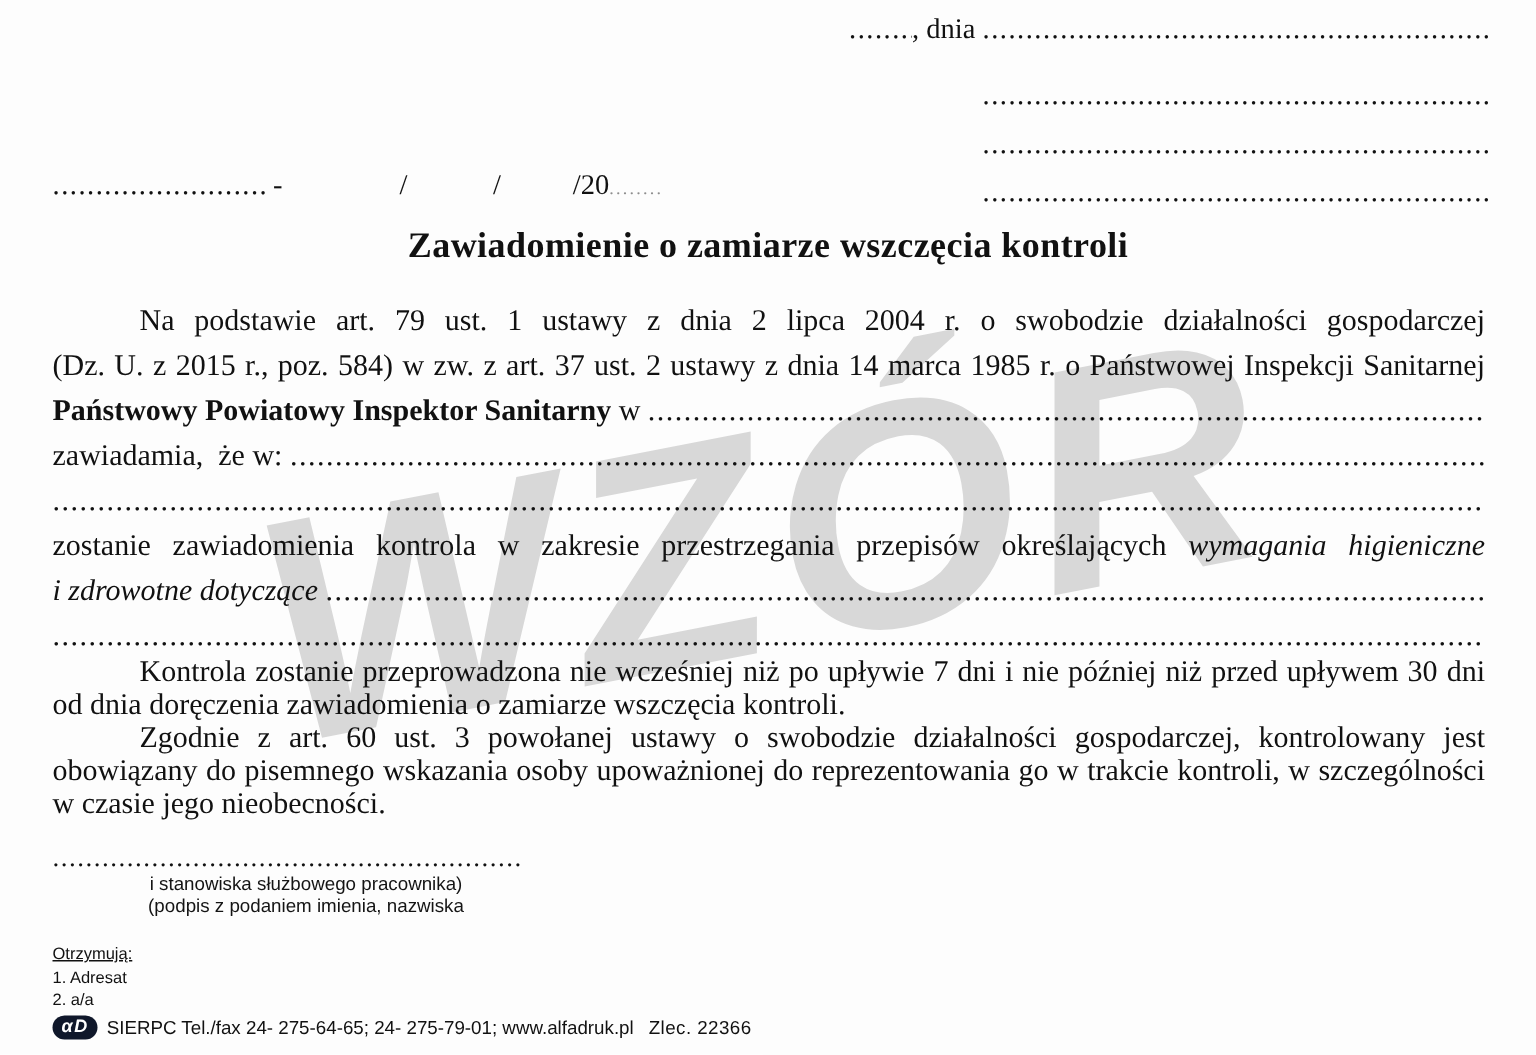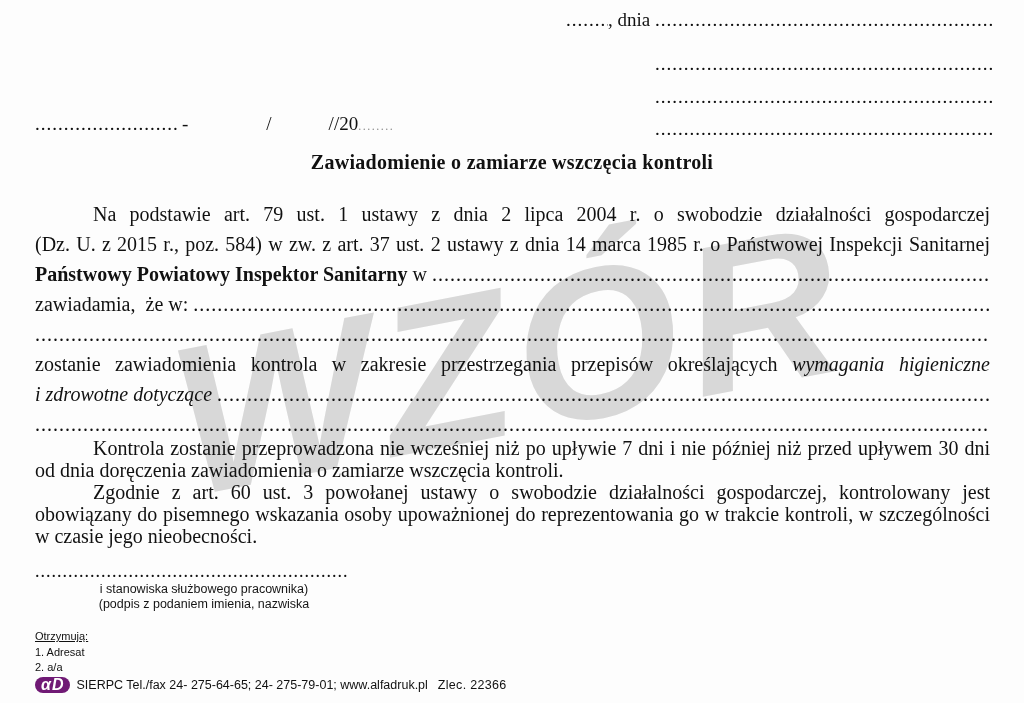--- a/index.html
+++ b/index.html
@@ -41,27 +41,27 @@
 
   
   .ref-line {
     position:absolute; top:110px; left:35px; width:440px;
     display:flex; align-items:baseline; font-size:19px; line-height:27px;
   }
   .ref-line .ref-dots { width:143px; }
   .ref-line .dash { margin-left:4px; }
   .ref-line .slash1 { margin-left:78px; }
   .ref-line .slash2 { margin-left:57px; }
-  .ref-line .year { }
+  .ref-line .year { margin-left:48px; }
   .ref-line .year-dots { font-size:12px; color:#8d8d8d; letter-spacing:1.5px; width:34px; overflow:hidden; white-space:nowrap; display:inline-block; }
 
   
   .doc-title {
     position:absolute; top:151px; left:0; width:1024px;
-    text-align:center; font-size:20px; font-weight:bold; letter-spacing:0.3px;
+    text-align:center; font-size:24px; font-weight:bold; letter-spacing:0.3px;
   }
 
   
   .body-block { position:absolute; left:35px; width:955px; font-size:20px; }
   .block-1 { top:199px; line-height:30px; }
   .block-2 { top:437px; line-height:22px; }
   .jline { text-align:justify; text-align-last:justify; }
   .fline { display:flex; align-items:baseline; }
   .indent { text-indent:58px; }
   .it { font-style:italic; }
@@ -79,22 +79,22 @@
   
   .dist { position:absolute; top:629px; left:35px; font-family:"Liberation Sans", sans-serif; font-size:11px; line-height:15.5px; }
   .dist .head { text-decoration:underline; }
 
   
   .foot {
     position:absolute; top:677px; left:35px; width:960px;
     display:flex; align-items:center; font-family:"Liberation Sans", sans-serif; font-size:12.5px;
   }
   .logo {
-    background:#701a75; color:#ffffff; border-radius:9px;
-    font-weight:bold; font-style:italic; font-size:16px; letter-spacing:1px;
+    background:#0f172a; color:#ffffff; border-radius:9px;
+    font-weight:bold; font-style:italic; font-size:12px; letter-spacing:1px;
     padding:1px 6px 2px 6px; margin-right:6px; line-height:13px;
   }
   .order { margin-left:10px; letter-spacing:0.3px; }
 </style>
 </head>
 <body>
 
 <div class="page">
 
   <div class="watermark">WZÓR</div>

